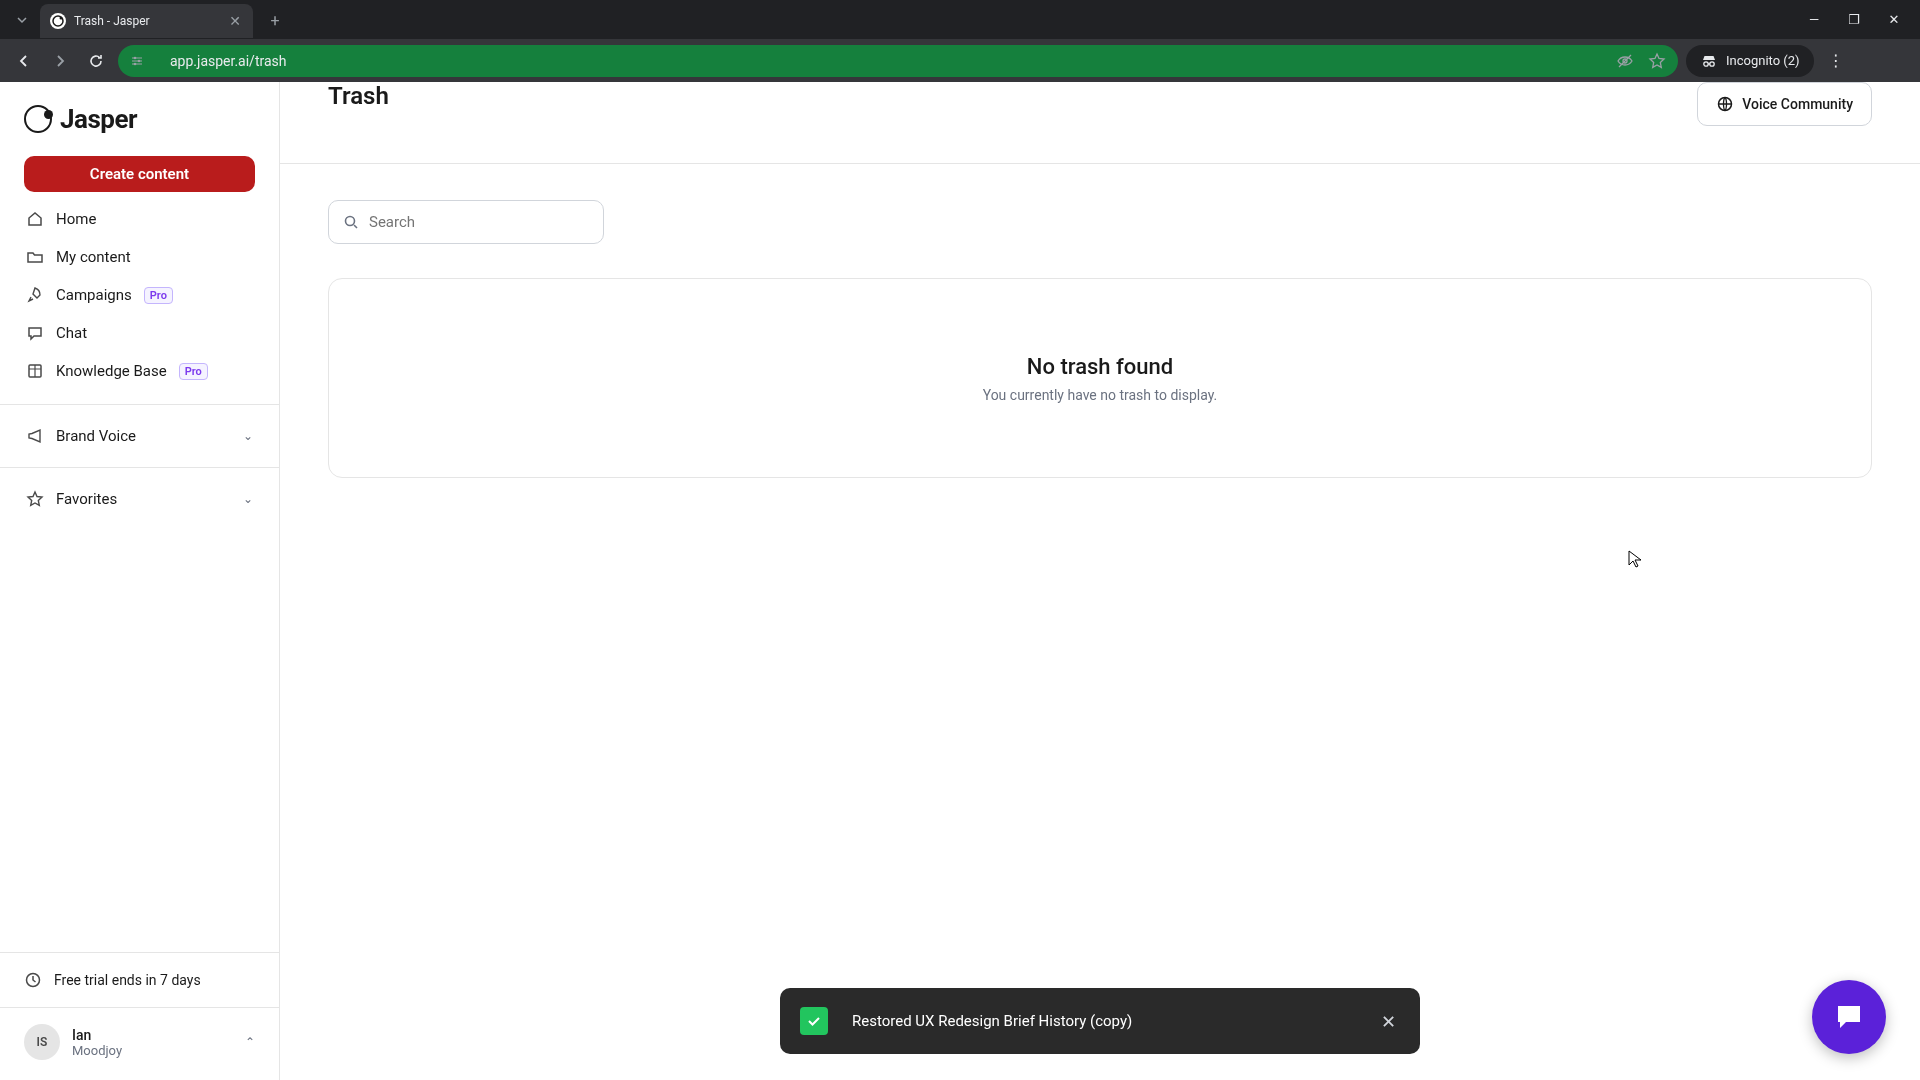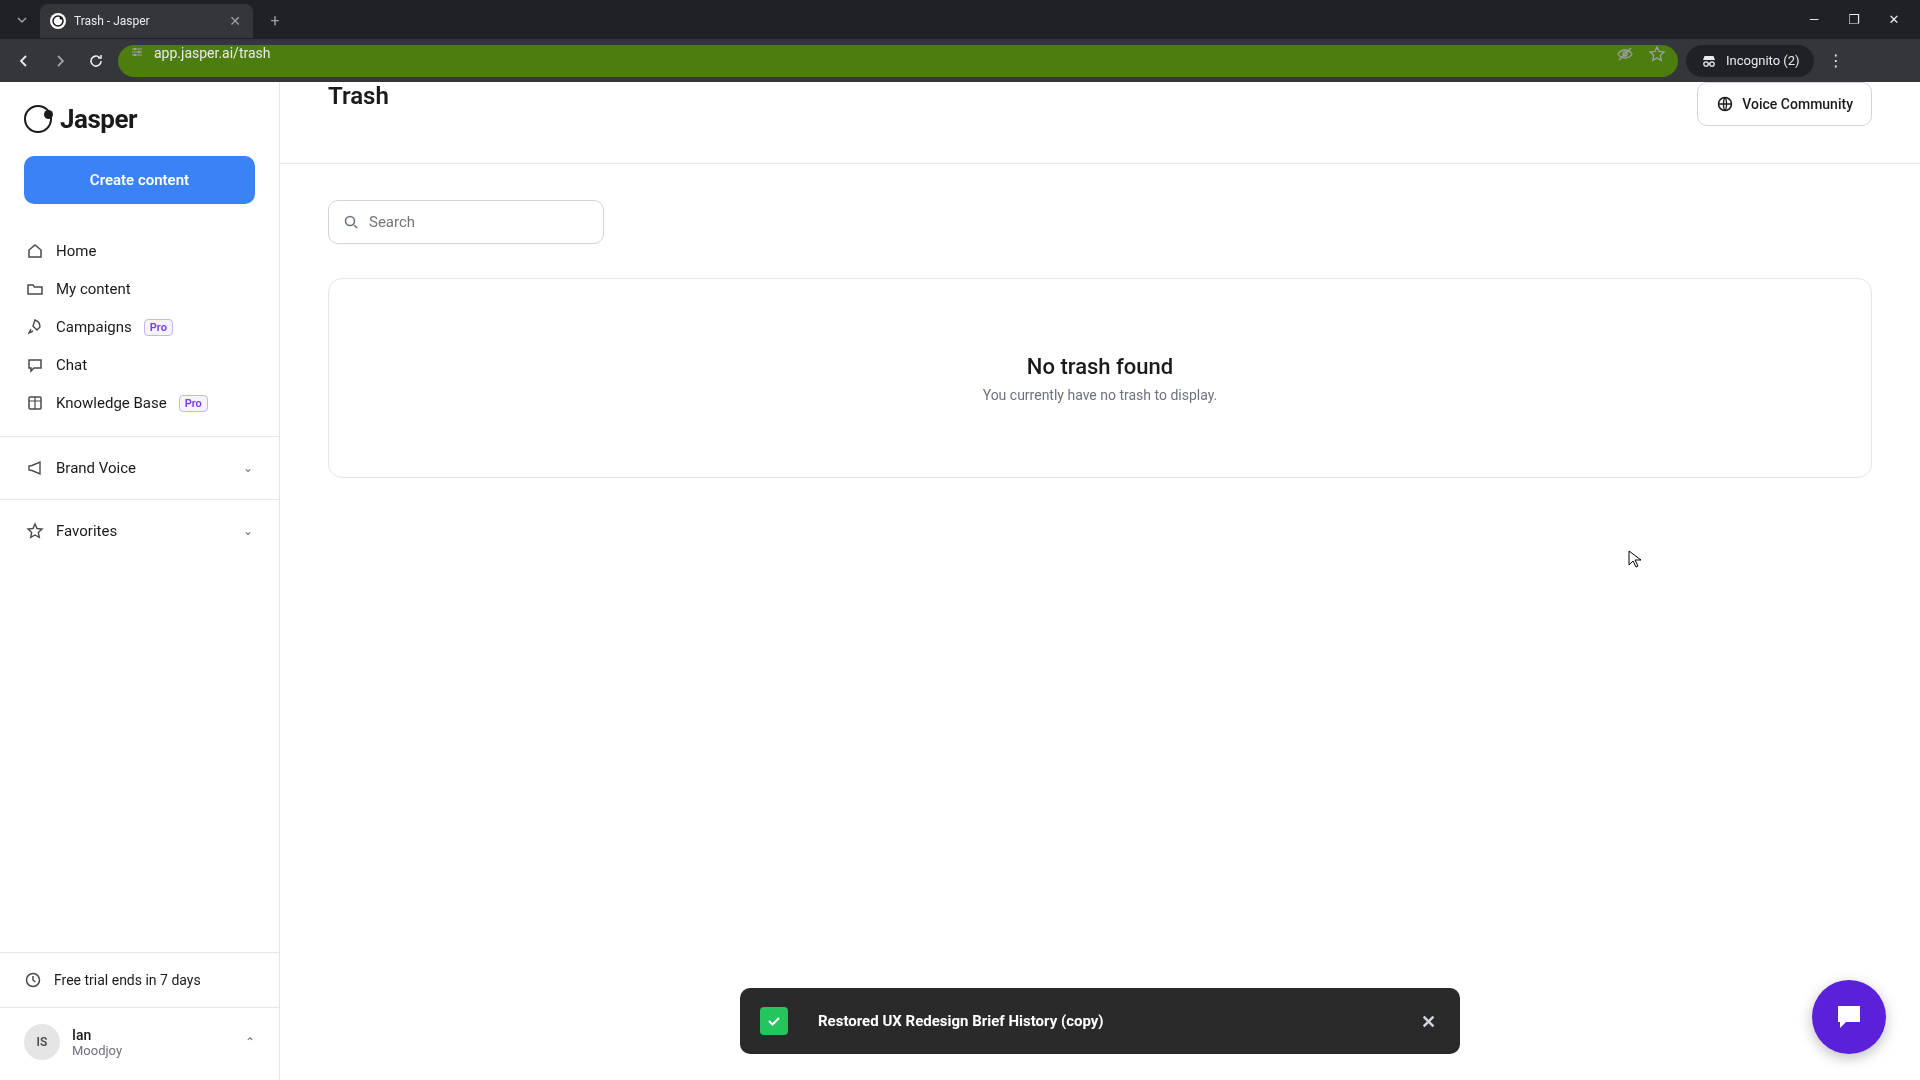--- a/index.html
+++ b/index.html
@@ -13,37 +13,37 @@
 .tab .favicon { width:16px; height:16px; border-radius:50%; background:#fff; display:flex; align-items:center; justify-content:center; font-size:10px;}
 .tab .tab-title { flex:1; white-space:nowrap; overflow:hidden; text-overflow:ellipsis; }
 .tab .tab-close { color:#9aa0a6; cursor:pointer; font-size:14px; width:16px; text-align:center;}
 .new-tab { width:28px; height:28px; color:#9aa0a6; display:flex; align-items:center; justify-content:center; font-size:16px; margin-left:8px; margin-bottom:4px; cursor:pointer;}
 .window-controls { margin-left:auto; display:flex; gap:12px; padding-right:12px; align-items:center; height:38px; color:#e8eaed;}
 .window-controls span { width:28px; text-align:center; cursor:pointer; font-size:13px;}
 
 .addr-bar { height:44px; background:#35363a; display:flex; align-items:center; padding:0 10px; gap:8px; border-top:1px solid #202124;}
 .addr-bar .nav-btn { width:28px; height:28px; color:#9aa0a6; display:flex; align-items:center; justify-content:center; cursor:pointer; border-radius:50%; font-size:16px;}
 .addr-bar .nav-btn.active { color:#e8eaed; }
-.omnibox { flex:0 0 auto; width:1560px; height:32px; background:#4d7c0f; border-radius:16px; display:flex; align-items:flex-start; padding:0 12px; color:#e8eaed; font-size:14px; gap:10px;}
+.omnibox { flex:0 0 auto; width:1560px; height:32px; background:#15803d; border-radius:16px; display:flex; align-items:center; padding:0 12px; color:#e8eaed; font-size:14px; gap:26px;}
 .omnibox .site-icon { color:#9aa0a6; font-size:13px;}
 .omnibox .url { flex:1; color:#e8eaed; font-size:14px;}
 .omnibox-right { margin-left:auto; display:flex; gap:14px; align-items:center; color:#9aa0a6;}
 .incognito-chip { background:#202124; border-radius:16px; height:32px; display:flex; align-items:center; gap:8px; padding:0 14px; color:#e8eaed; font-size:13px;}
 .menu-dots { color:#e8eaed; width:28px; text-align:center; cursor:pointer; font-size:16px;}
 
 
 .viewport { position:absolute; top:82px; left:0; right:0; bottom:0; background:#fff; display:flex; }
 
 
 .sidebar { width:280px; border-right:1px solid #e5e5e5; display:flex; flex-direction:column; background:#fff;}
 .logo-row { padding:22px 24px 18px; display:flex; align-items:center; gap:8px;}
 .logo-mark { width:28px; height:28px; border:2.5px solid #1a1a1a; border-radius:50%; position:relative;}
 .logo-mark::after { content:""; position:absolute; width:9px; height:9px; background:#1a1a1a; border-radius:50%; right:-3px; top:3px;}
 .logo-text { font-size:26px; font-weight:700; color:#1a1a1a; letter-spacing:-0.5px;}
-.create-btn { margin:4px 24px 24px; background:#3b82f6; color:#fff; border:none; border-radius:10px; height:48px; font-size:15px; font-weight:600; cursor:pointer;}
+.create-btn { margin:4px 24px 4px; background:#b91c1c; color:#fff; border:none; border-radius:10px; height:36px; font-size:15px; font-weight:600; cursor:pointer;}
 .nav-list { padding:4px 12px; }
 .nav-item { display:flex; align-items:center; gap:12px; padding:10px 14px; border-radius:8px; cursor:pointer; color:#1a1a1a; font-size:15px;}
 .nav-item .nav-icon { width:18px; height:18px; display:flex; align-items:center; justify-content:center; color:#4a4a4a;}
 .pro-badge { font-size:11px; font-weight:600; color:#7c3aed; border:1px solid #c4b5fd; border-radius:4px; padding:1px 5px; background:#f5f3ff;}
 .nav-divider { height:1px; background:#e5e5e5; margin:10px 0;}
 .nav-section { display:flex; align-items:center; gap:12px; padding:12px 26px; cursor:pointer; color:#1a1a1a; font-size:15px;}
 .nav-section .chev { margin-left:auto; color:#6b7280; font-size:12px;}
 .sidebar-spacer { flex:1; }
 .trial-row { border-top:1px solid #e5e5e5; padding:18px 24px; display:flex; align-items:center; gap:12px; font-size:14px; color:#1a1a1a;margin-top:18px;}
 .user-row { border-top:1px solid #e5e5e5; padding:16px 24px 20px; display:flex; align-items:center; gap:12px;}
@@ -61,21 +61,21 @@
 .content-area { padding:36px 48px; }
 .search-wrap { width:276px; height:44px; border:1px solid #d1d5db; border-radius:10px; display:flex; align-items:center; padding:0 14px; gap:10px;}
 .search-wrap input { border:none; outline:none; font-size:15px; flex:1; background:transparent;}
 .search-icon { color:#6b7280; }
 
 .empty-card { margin-top:34px; border:1px solid #e5e5e5; border-radius:14px; height:200px; display:flex; flex-direction:column; align-items:center; justify-content:center; gap:8px;}
 .empty-title { font-size:22px; font-weight:500; color:#1a1a1a;}
 .empty-sub { font-size:14px; color:#6b7280;}
 
 
-.toast { position:absolute; left:50%; transform:translateX(-50%); bottom:26px; background:#2a2a2a; color:#fff; border-radius:10px; height:66px; width:720px; display:flex; align-items:center; padding:0 20px; gap:30px; font-size:15px; font-weight:700;}
+.toast { position:absolute; left:50%; transform:translateX(-50%); bottom:26px; background:#2a2a2a; color:#fff; border-radius:10px; height:66px; width:640px; display:flex; align-items:center; padding:0 20px; gap:24px; font-size:15px; font-weight:400;}
 .toast .check { width:28px; height:28px; background:#22c55e; border-radius:4px; display:flex; align-items:center; justify-content:center;}
 .toast .toast-close { margin-left:auto; cursor:pointer; color:#d1d5db; font-size:18px; padding:4px;}
 
 
 .fab { position:absolute; right:34px; bottom:26px; width:74px; height:74px; border-radius:50%; background:#5b21d9; display:flex; align-items:center; justify-content:center; cursor:pointer; box-shadow:0 4px 14px rgba(0,0,0,0.25);}
 .fab svg { width:34px; height:34px; }
 
 
 .cursor { position:absolute; top:468px; left:1348px; font-size:16px; color:#000; pointer-events:none;}
 

